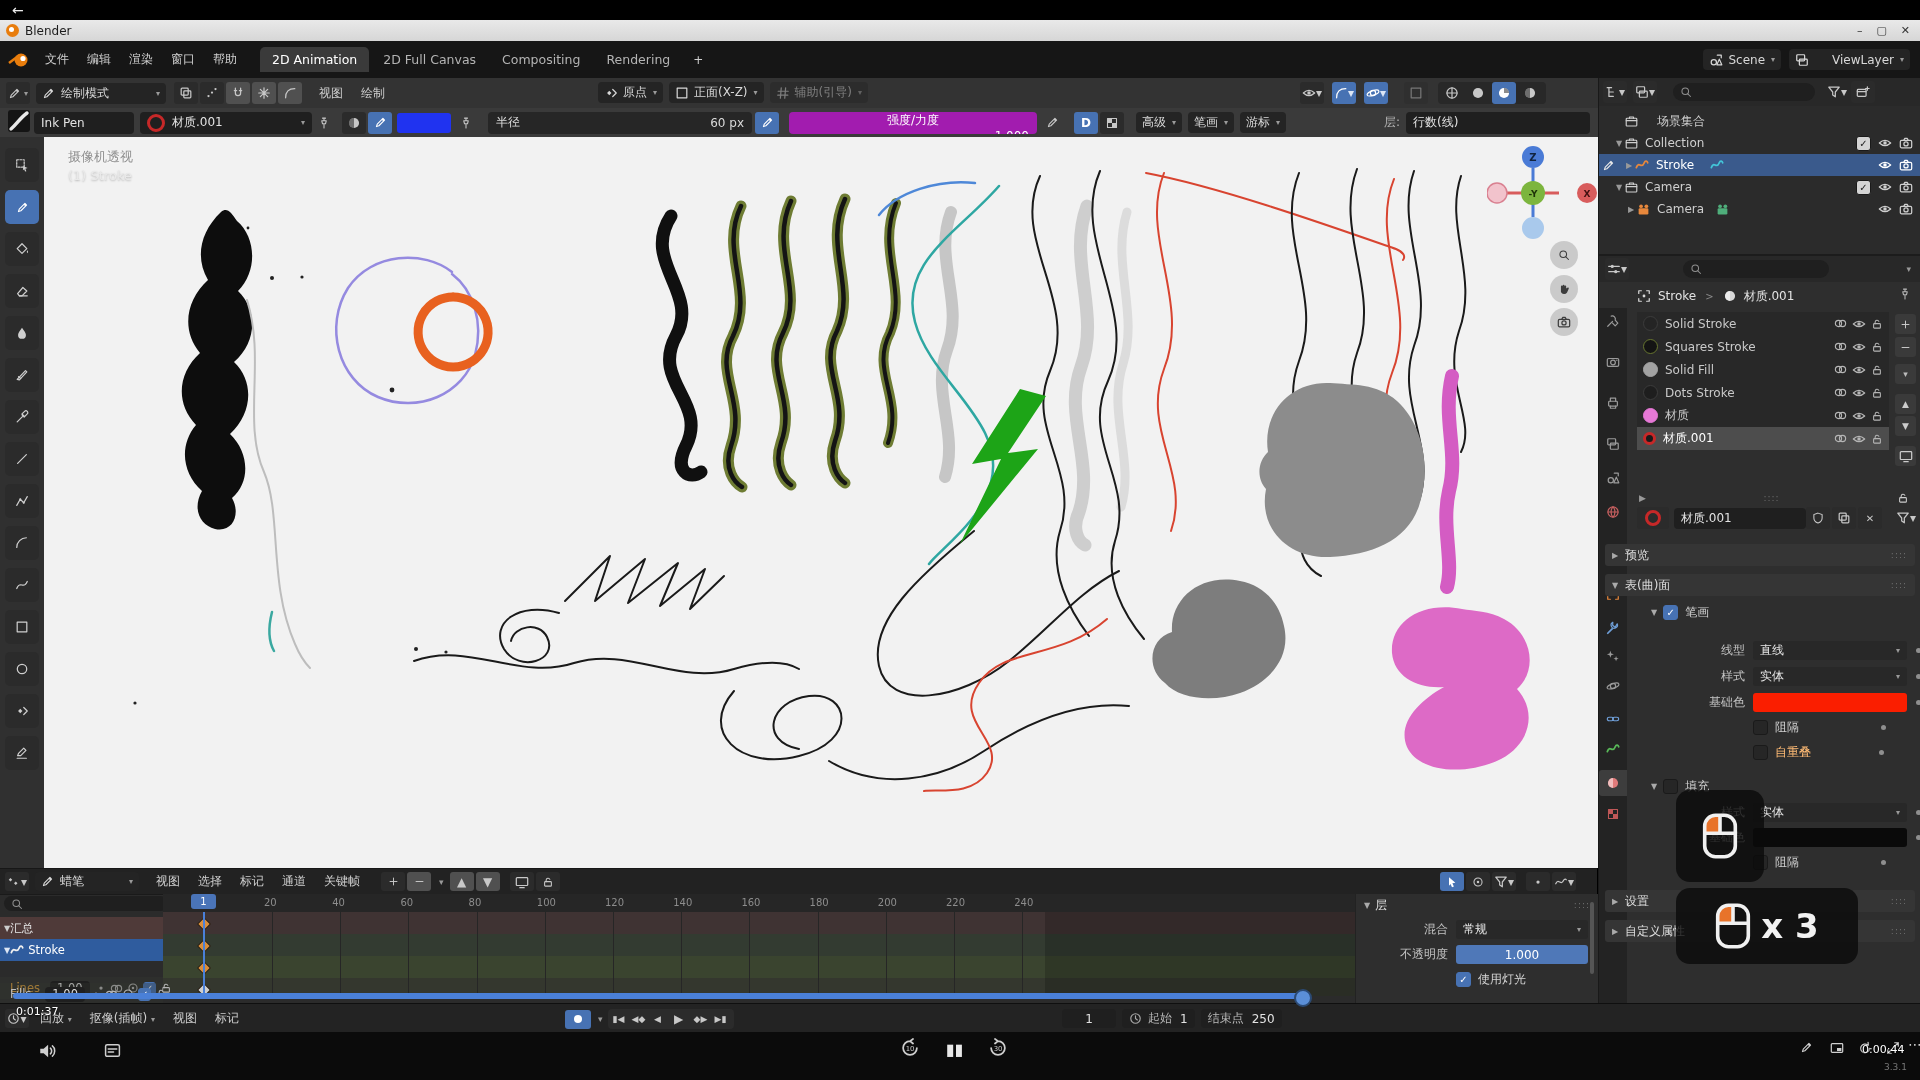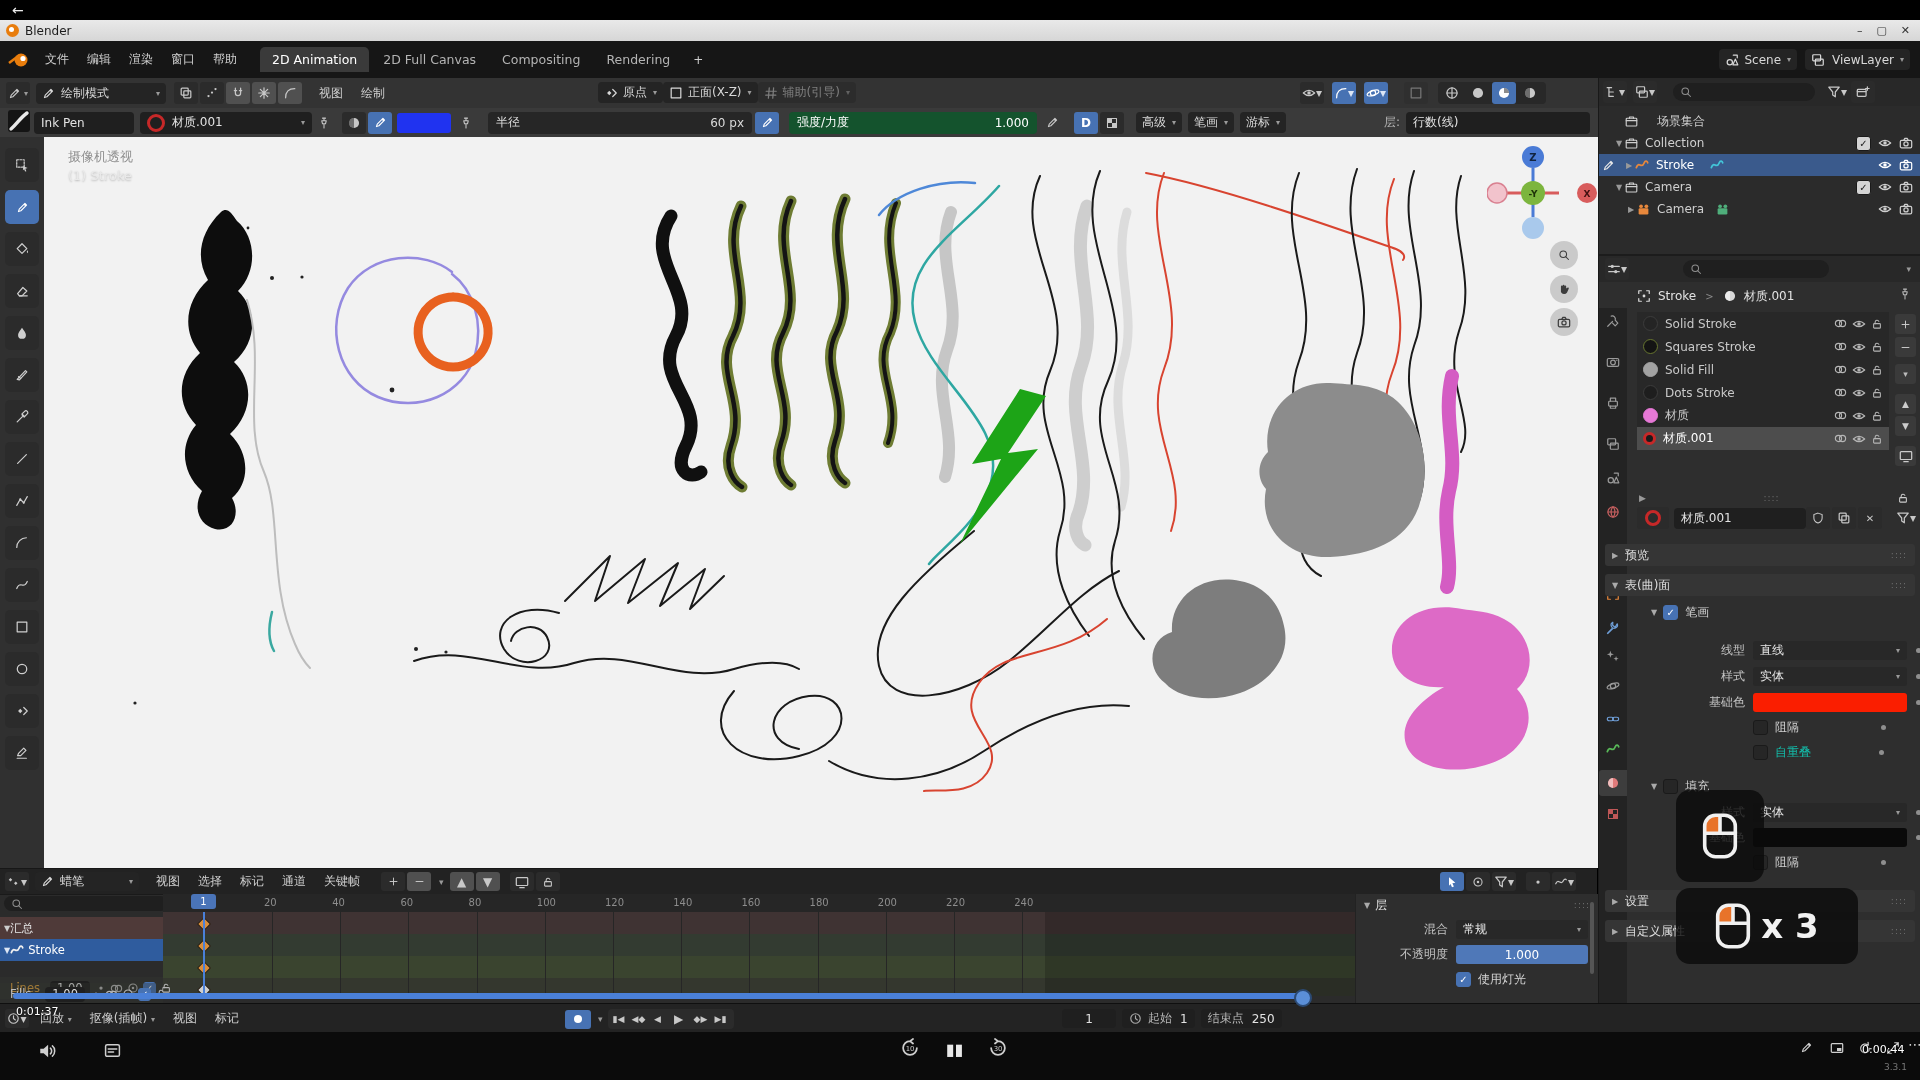--- a/index.html
+++ b/index.html
@@ -30,21 +30,21 @@
   #vheader{left:0;top:78px;width:1598px;height:30px;background:#333333;border-bottom:1px solid #262626;display:flex;align-items:center;}
   #toolsettings{left:0;top:108px;width:1598px;height:29px;background:#3a3a3a;border-bottom:7px solid #f9a8d4;display:flex;align-items:center;}
   .hbtn{height:22px;min-width:24px;background:#2b2b2b;border-radius:3px;display:inline-flex;align-items:center;justify-content:center;color:#c8c8c8;margin-right:2px;}
   .hbtn.lit{background:#505050;}
   .hbtn.blue{background:#4772b3;color:#fff;}
   .hbtn.dim{opacity:.45;}
   .field{height:22px;background:#1f1f1f;border-radius:4px;display:inline-flex;align-items:center;padding:0 7px;color:#e2e2e2;}
   .slider{height:22px;background:#262626;border-radius:4px;display:inline-flex;align-items:center;padding:0 8px;color:#dadada;position:relative;overflow:hidden;}
   .slider .lab{z-index:1;}
   .slider .val{margin-left:auto;z-index:1;}
-  .slider.full{background:#14532d;color:#fff;}
+  .slider.full{background:#a21caf;color:#fff;flex-direction:column;}
   
   #toolbarcol{left:0;top:137px;width:44px;height:731px;background:#303030;border-right:1px solid #242424;}
   .tbtn{position:absolute;left:5px;width:34px;height:34px;border-radius:5px;background:#2b2b2b;display:flex;align-items:center;justify-content:center;color:#cfcfcf;}
   .tbtn.active{background:#4772b3;color:#fff;}
   #viewport{left:44px;top:137px;width:1554px;height:731px;background:#f2f2f2;overflow:hidden;}
   #vplabels{left:68px;top:147px;color:#8e8e8e;font-size:13px;line-height:19px;text-shadow:0 1px 2px rgba(255,255,255,.8);}
   #vplabels .l2{color:#e9e9e9;text-shadow:0 1px 2px rgba(0,0,0,.25);}
   .navball{position:absolute;width:28px;height:28px;border-radius:50%;background:rgba(130,130,130,.35);display:flex;align-items:center;justify-content:center;color:#3c3c3c;}
   
   #rightpanel{left:1598px;top:78px;width:322px;height:925px;background:#2b2b2b;border-left:1px solid #191919;}
@@ -141,21 +141,21 @@
       <span style="margin-left:5px;">Scene</span>
         <span class="cv">▾</span>
     </div>
     <div class="dd">
       <i class="ic">
           <svg viewBox="0 0 16 16" width="14" height="14" fill="none" stroke="currentColor" stroke-width="1.4" stroke-linecap="round" stroke-linejoin="round">
             <rect x="2" y="2" width="9" height="7" rx="1"></rect>
             <rect x="5" y="7" width="9" height="7" rx="1"></rect>
           </svg>
         </i>
-      <span style="margin-left:7px;">ViewLayer</span>
+      <span style="margin-left:23px;">ViewLayer</span>
         <span class="cv">▾</span>
     </div>
   </div>
 </div>
 
 <div id="vheader" class="abs">
   <span class="hbtn" style="margin-left:6px;">
       <i class="ic">
         <svg viewBox="0 0 16 16" width="13" height="13" fill="none" stroke="currentColor" stroke-width="1.4" stroke-linecap="round" stroke-linejoin="round">
           <path d="M3,13 L4,10 L11,3 L13,5 L6,12 Z M10,4 L12,6"></path>
@@ -206,21 +206,21 @@
   <span class="hbtn lit">
       <i class="ic">
         <svg viewBox="0 0 16 16" width="14" height="14" fill="none" stroke="currentColor" stroke-width="1.4" stroke-linecap="round" stroke-linejoin="round">
           <path d="M3,13.5 C3,6.5 6.5,3 13.5,3"></path>
         </svg>
       </i>
     </span>
   <span class="menu-item" style="margin-left:6px;">视图</span>
   <span class="menu-item">绘制</span>
 
-  <div class="abs row" style="left:598px;top:4px;justify-content:space-between;">
+  <div class="abs row" style="left:598px;top:4px;gap:6px;justify-content:space-between;">
     <span class="dd">
         <i class="ic">
           <svg viewBox="0 0 16 16" width="14" height="14" fill="none" stroke="currentColor" stroke-width="1.4" stroke-linecap="round" stroke-linejoin="round">
             <path d="M3.5,8 L6,5.5 L8.5,8 L6,10.5 Z" fill="currentColor" stroke="none"></path>
             <path d="M10,4 L14,8 L10,12"></path>
           </svg>
         </i>
         <span style="margin-left:5px;">原点</span>
         <span class="cv">▾</span>
       </span>
@@ -1140,21 +1140,21 @@
           <span class="wdd" style="background:#fa1e00;"></span>
           <span class="adot"></span>
         </div>
         <div class="prow" style="left:154px;top:461px;">
           <span class="cbox"></span>
           <span style="margin-left:7px;color:#d0d0d0;">阻隔</span>
           <span class="adot" style="margin-left:82px;"></span>
         </div>
         <div class="prow" style="left:154px;top:486px;">
           <span class="cbox"></span>
-          <span style="margin-left:7px;color:#14b8a6;">自重叠</span>
+          <span style="margin-left:7px;color:#fdba74;">自重叠</span>
           <span class="adot" style="margin-left:68px;"></span>
         </div>
         <div class="prow" style="left:52px;top:520px;">
      <span style="color:#aaa;font-size:8px;margin-right:6px;">▼</span>
           <span class="cbox"></span>
           <span style="margin-left:7px;color:#d0d0d0;">填充</span>
         </div>
         <div class="prow" style="left:34px;top:546px;">
           <span class="lab">样式</span>
           <span class="wdd">

